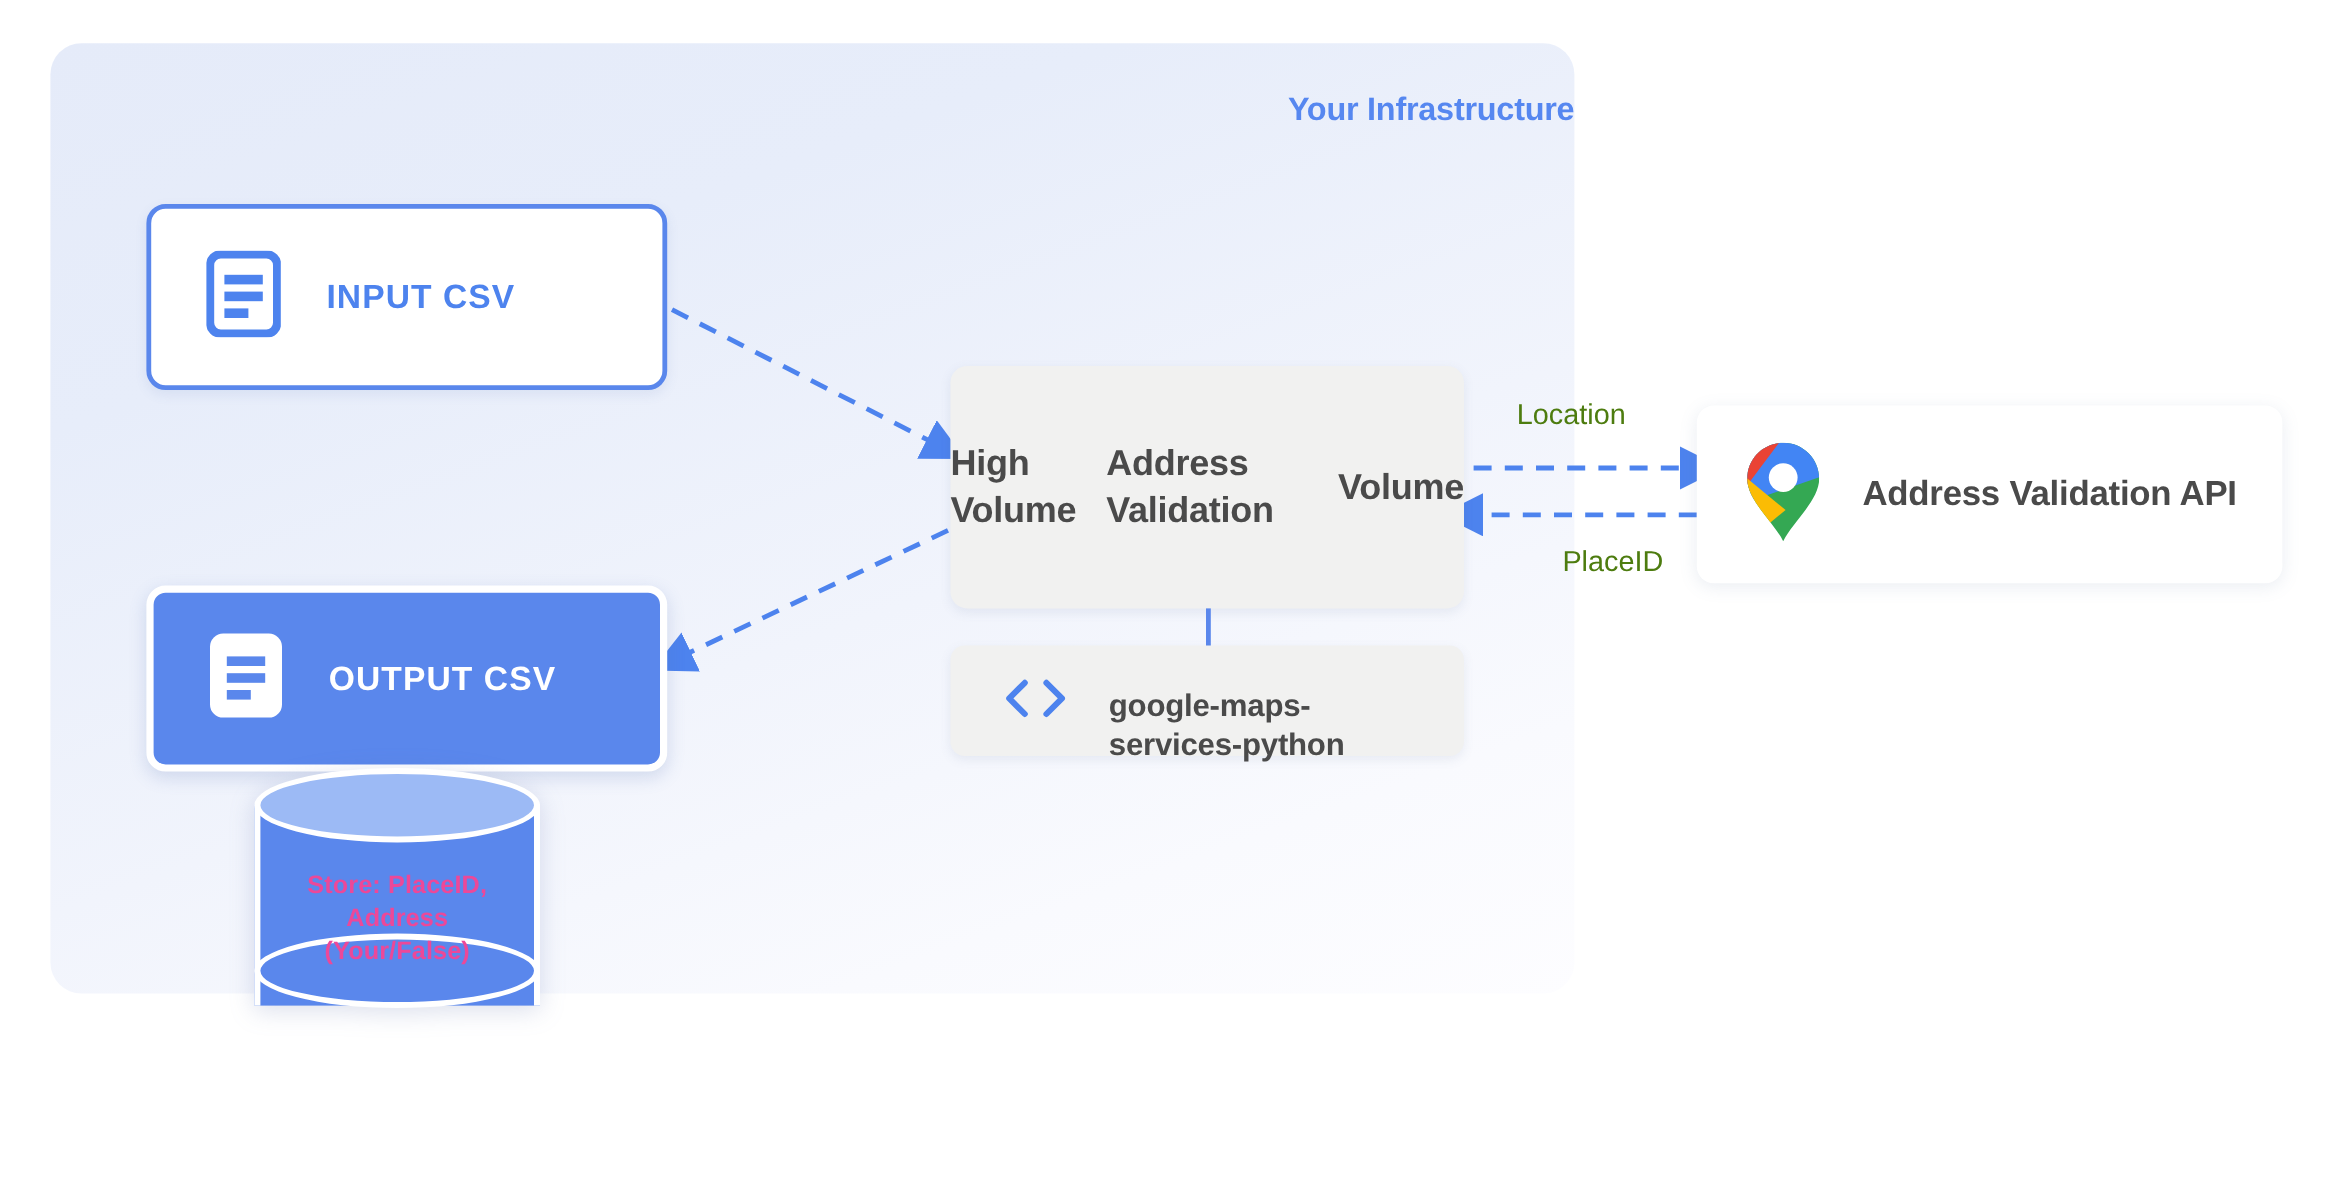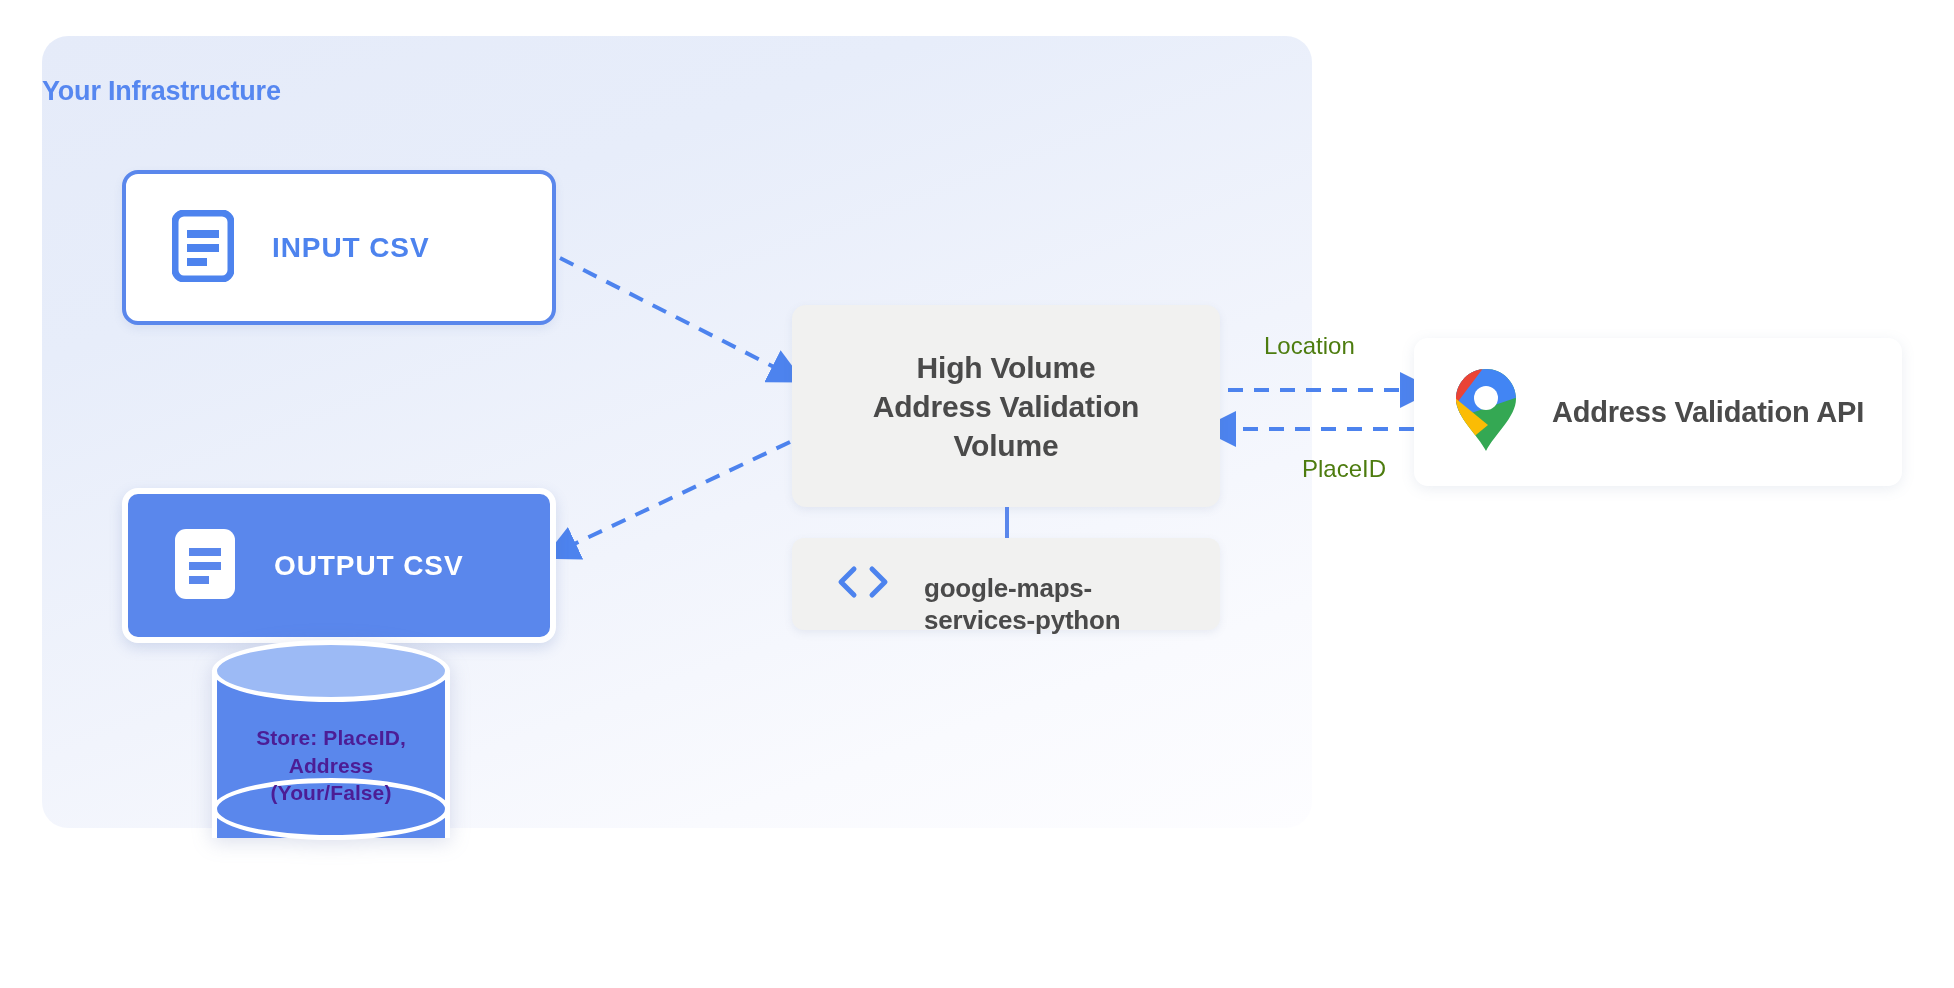--- a/index.html
+++ b/index.html
@@ -22,21 +22,21 @@
     position: absolute;
     left: 42px; top: 36px;
     width: 1270px; height: 792px;
     border-radius: 26px;
     background: linear-gradient(160deg, #e5ebf9 0%, #e7edfa 26%, #f1f4fc 58%, #f9fafe 82%, #fdfdff 100%);
   }
   .infra-title {
     position: absolute;
     left: 0; top: 40px;
     width: 100%;
-    text-align: left;
+    text-align: right;
     font-size: 27px;
     font-weight: 700;
     letter-spacing: -0.2px;
     color: #5687f0;
   }
 
   
   .csv-card {
     position: absolute;
     display: flex;
@@ -72,21 +72,21 @@
   #output-csv .csv-label { color: #ffffff; }
 
   
   #script-box {
     position: absolute;
     left: 792px; top: 305px;
     width: 428px; height: 202px;
     background: #f1f1f0;
     border-radius: 14px;
     display: flex;
-    flex-direction: column;
+    flex-direction: row;
     align-items: center;
     justify-content: center;
     box-shadow: 0 3px 9px rgba(90,110,150,0.10);
   }
   #script-box .line {
     font-size: 30px;
     font-weight: 700;
     color: #4a4a4a;
     line-height: 1.30;
     letter-spacing: -0.2px;
@@ -181,21 +181,21 @@
     border-radius: 50%;
     border: 5px solid #ffffff;
   }
   #db-text {
     position: absolute;
     left: 0; top: 84px;
     width: 238px;
     text-align: center;
     font-size: 21px;
     font-weight: 700;
-    color: #4c1d95;
+    color: #ec4899;
     line-height: 1.32;
     letter-spacing: 0.1px;
   }
 
   svg.overlay {
     position: absolute;
     left: 0; top: 0;
     width: 1954px; height: 988px;
     pointer-events: none;
   }

